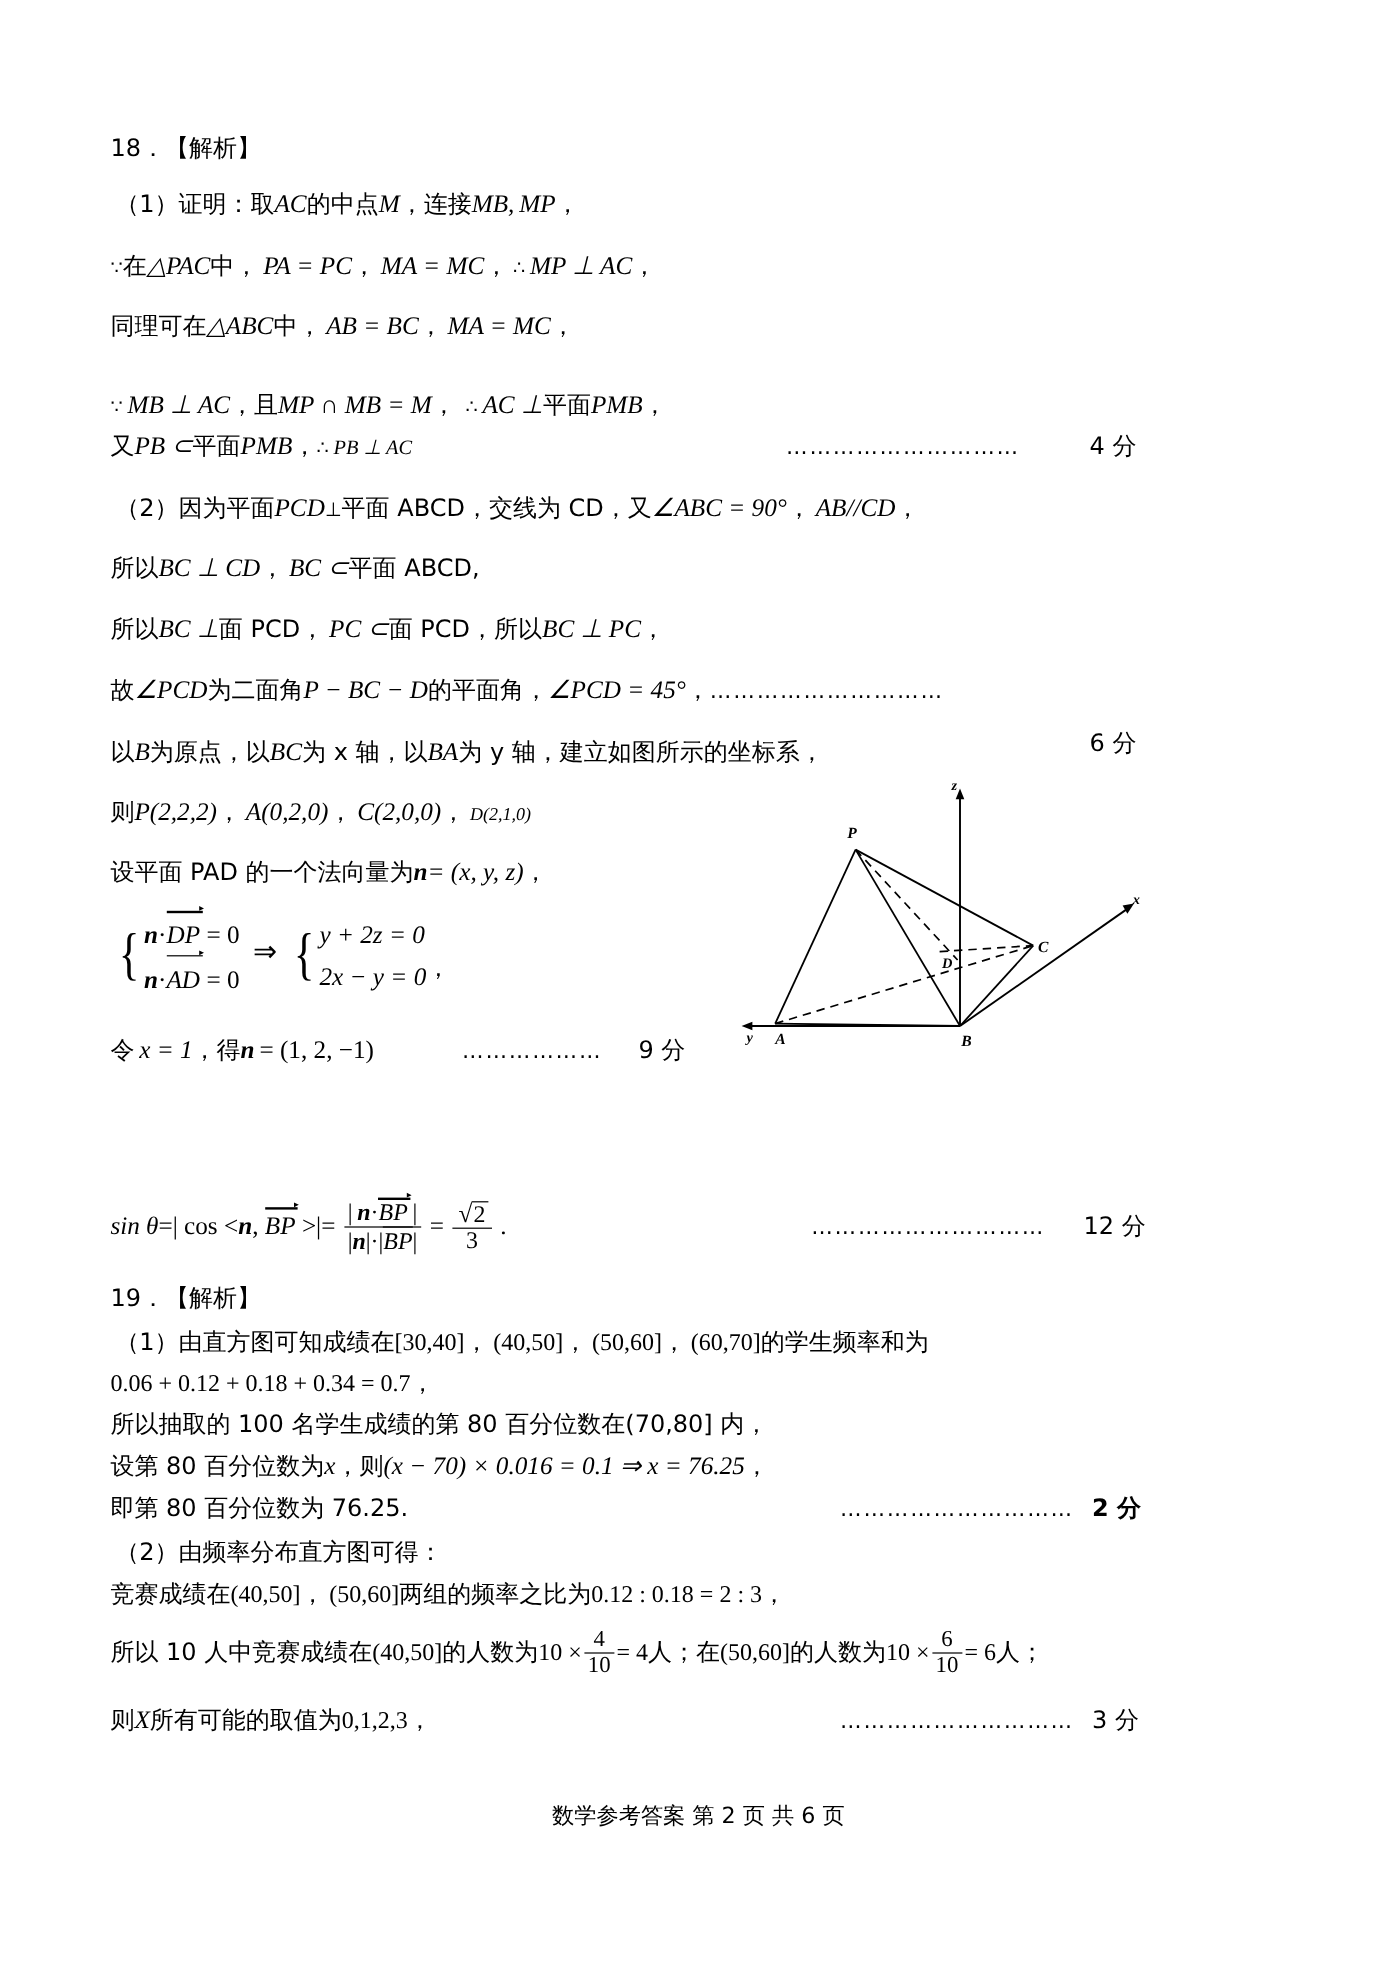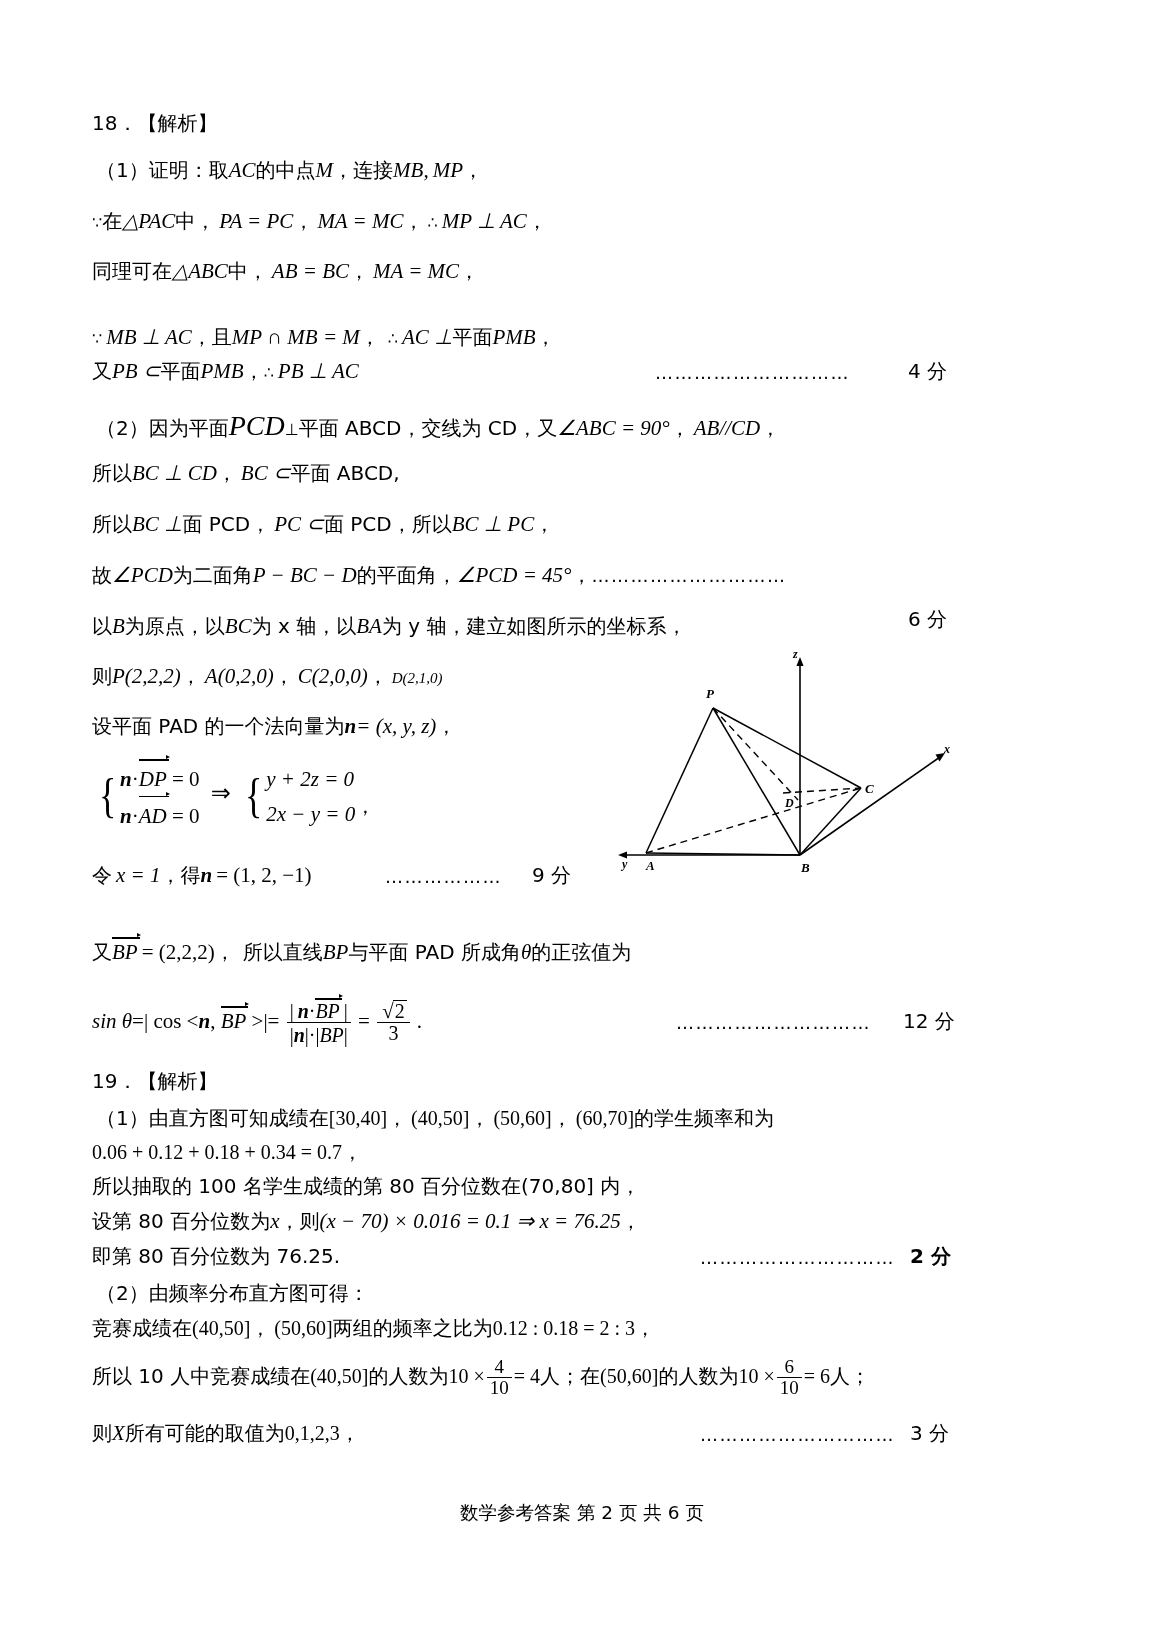--- a/index.html
+++ b/index.html
@@ -140,31 +140,31 @@
 
   <div class="blk" style="left:92px; top:258px;">
     <span class="cn">同理可在</span><span class="mi" style="font-size:21px">△ABC</span><span class="cn">中，</span>&nbsp;<span class="mi" style="font-size:21px">AB = BC</span><span class="cn">，</span>&nbsp;<span class="mi" style="font-size:21px">MA = MC</span><span class="cn">，</span>
   </div>
 
   <div class="blk" style="left:92px; top:308px;margin-top:16px;">
     <span class="up">∵</span>&nbsp;<span class="mi" style="font-size:21px">MB ⊥ AC</span><span class="cn">，且</span><span class="mi" style="font-size:21px">MP ∩ MB = M</span><span class="cn">，</span>&nbsp;&nbsp;<span class="up">∴</span>&nbsp;<span class="mi" style="font-size:21px">AC ⊥</span><span class="cn">平面</span><span class="mi" style="font-size:21px">PMB</span><span class="cn">，</span>
   </div>
 
   <div class="blk" style="left:92px; top:358px;">
-    <span class="cn">又</span><span class="mi" style="font-size:21px">PB ⊂</span><span class="cn">平面</span><span class="mi" style="font-size:21px">PMB</span><span class="cn">，</span><span class="up">∴</span>&nbsp;<span class="mi" style="font-size:21px">PB ⊥ AC</span>
+    <span class="cn">又</span><span class="mi" style="font-size:21px">PB ⊂</span><span class="cn">平面</span><span class="mi" style="font-size:21px">PMB</span><span class="cn">，</span><span class="up">∴</span>&nbsp;<span class="mi" style="font-size:17px">PB ⊥ AC</span>
   </div>
   <div class="blk" style="left:655px; top:362px;">
     <span class="dots cn" style="font-size:18px">…………………………</span>
   </div>
   <div class="blk" style="left:908px; top:358px;">
     <span class="cn">4 分</span>
   </div>
 
   <div class="blk" style="left:96px; top:410px;">
-    <span class="cn">（2）因为平面</span><span class="mi" style="font-size:28px">PCD</span><span class="up">⊥</span><span class="cn">平面 ABCD，交线为 CD，又</span><span class="mi" style="font-size:21px">∠ABC = 90°</span><span class="cn">，</span>&nbsp;<span class="mi" style="font-size:21px">AB//CD</span><span class="cn">，</span>
+    <span class="cn">（2）因为平面</span><span class="mi" style="font-size:21px">PCD</span><span class="up">⊥</span><span class="cn">平面 ABCD，交线为 CD，又</span><span class="mi" style="font-size:21px">∠ABC = 90°</span><span class="cn">，</span>&nbsp;<span class="mi" style="font-size:21px">AB//CD</span><span class="cn">，</span>
   </div>
 
   <div class="blk" style="left:92px; top:511px;">
     <span class="cn">所以</span><span class="mi" style="font-size:21px">BC ⊥</span><span class="cn">面 PCD，</span>&nbsp;<span class="mi" style="font-size:21px">PC ⊂</span><span class="cn">面 PCD，所以</span><span class="mi" style="font-size:21px">BC ⊥ PC</span><span class="cn">，</span>
   </div>
 
   <div class="blk" style="left:92px; top:460px;">
     <span class="cn">所以</span><span class="mi" style="font-size:21px">BC ⊥ CD</span><span class="cn">，</span>&nbsp;<span class="mi" style="font-size:21px">BC ⊂</span><span class="cn">平面 ABCD,</span>
   </div>
 
@@ -212,23 +212,20 @@
   <div class="blk" style="left:92px; top:862px;">
     <span class="cn">令</span>&nbsp;<span class="mi" style="font-size:21px">x = 1</span><span class="cn">，得</span><span class="mb" style="font-size:21px">n</span>&nbsp;<span class="up" style="font-size:21px">= (1, 2, −1)</span>
   </div>
   <div class="blk" style="left:385px; top:866px;">
     <span class="dots cn" style="font-size:18px">………………</span>
   </div>
   <div class="blk" style="left:532px; top:862px;">
     <span class="cn">9 分</span>
   </div>
 
-  <div class="blk" style="left:92px; top:938px;">
-    <span class="cn">又</span><span class="vec" style="font-size:21px"><span>BP</span><i class="arw"></i></span>&nbsp;<span class="up" style="font-size:21px">= (2,2,2)</span><span class="cn">，</span>&nbsp;&nbsp;<span class="cn">所以直线</span><span class="mi" style="font-size:21px">BP</span><span class="cn">与平面 PAD 所成角</span><span class="mi" style="font-size:21px">θ</span><span class="cn">的正弦值为</span>
-  </div>
 
   <div class="blk" style="left:92px; top:1000px; font-size:21px;">
     <span class="mi">sin θ</span><span class="up">=| cos &lt;</span><span class="mb">n</span><span class="up">,</span>&nbsp;<span class="vec"><span>BP</span><i class="arw"></i></span>&nbsp;<span class="up">&gt;|=</span>
     <span class="frac">
       <span class="numr">| <span class="mb">n</span><span class="up">·</span><span class="vec"><span>BP</span><i class="arw"></i></span> |</span>
       <span class="den">|<span class="mb">n</span>|<span class="up">·</span>|<span class="bar mi"><span>BP</span></span>|</span>
     </span>
     <span class="up">=</span>
     <span class="frac">
       <span class="numr"><span class="sqrt"><span class="rad">√</span><span class="radicand up">2</span></span></span>

